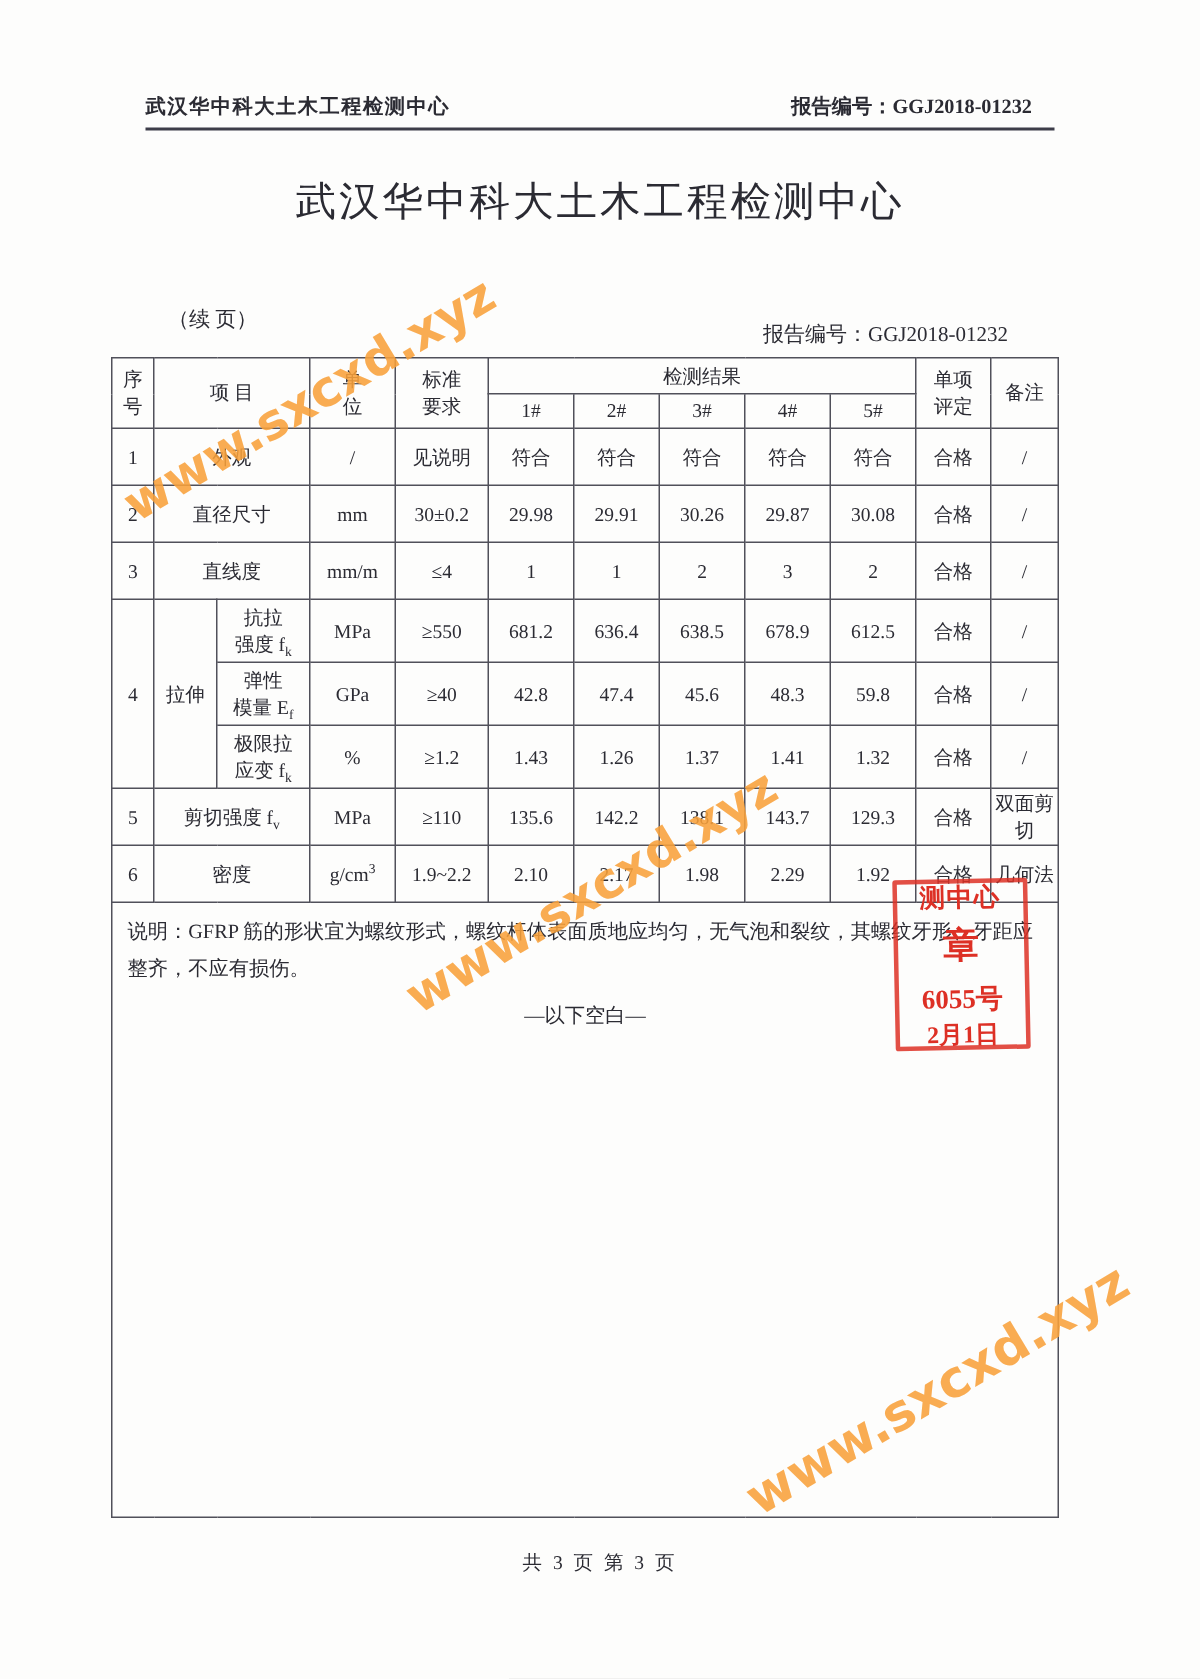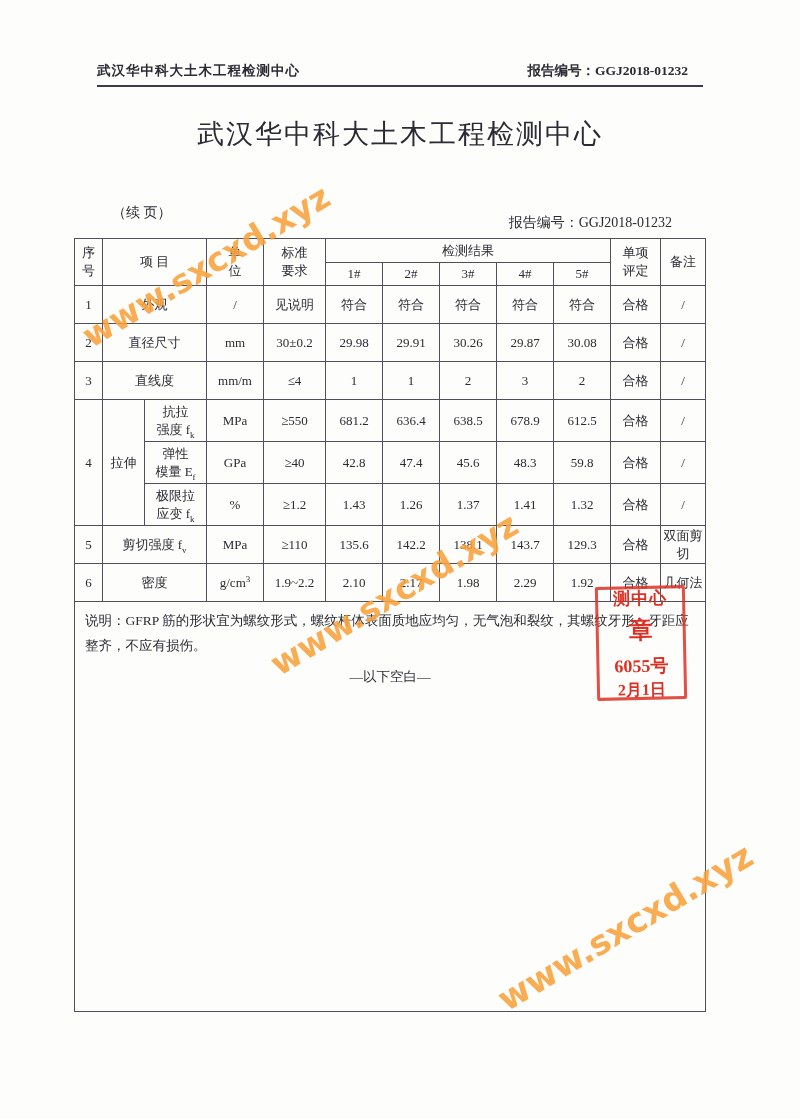--- a/index.html
+++ b/index.html
@@ -257,14 +257,15 @@
     <div class="s1">测中心</div>
     <div class="s2">章</div>
     <div class="s3">6055号</div>
     <div class="s4">2月1日</div>
   </div>
 
   <div class="wm wm1">www.sxcxd.xyz</div>
   <div class="wm wm2">www.sxcxd.xyz</div>
   <div class="wm wm3">www.sxcxd.xyz</div>
 
+  <div class="footer">共 3 页 第 3 页</div>
 
 </div>
 
 </body></html>

